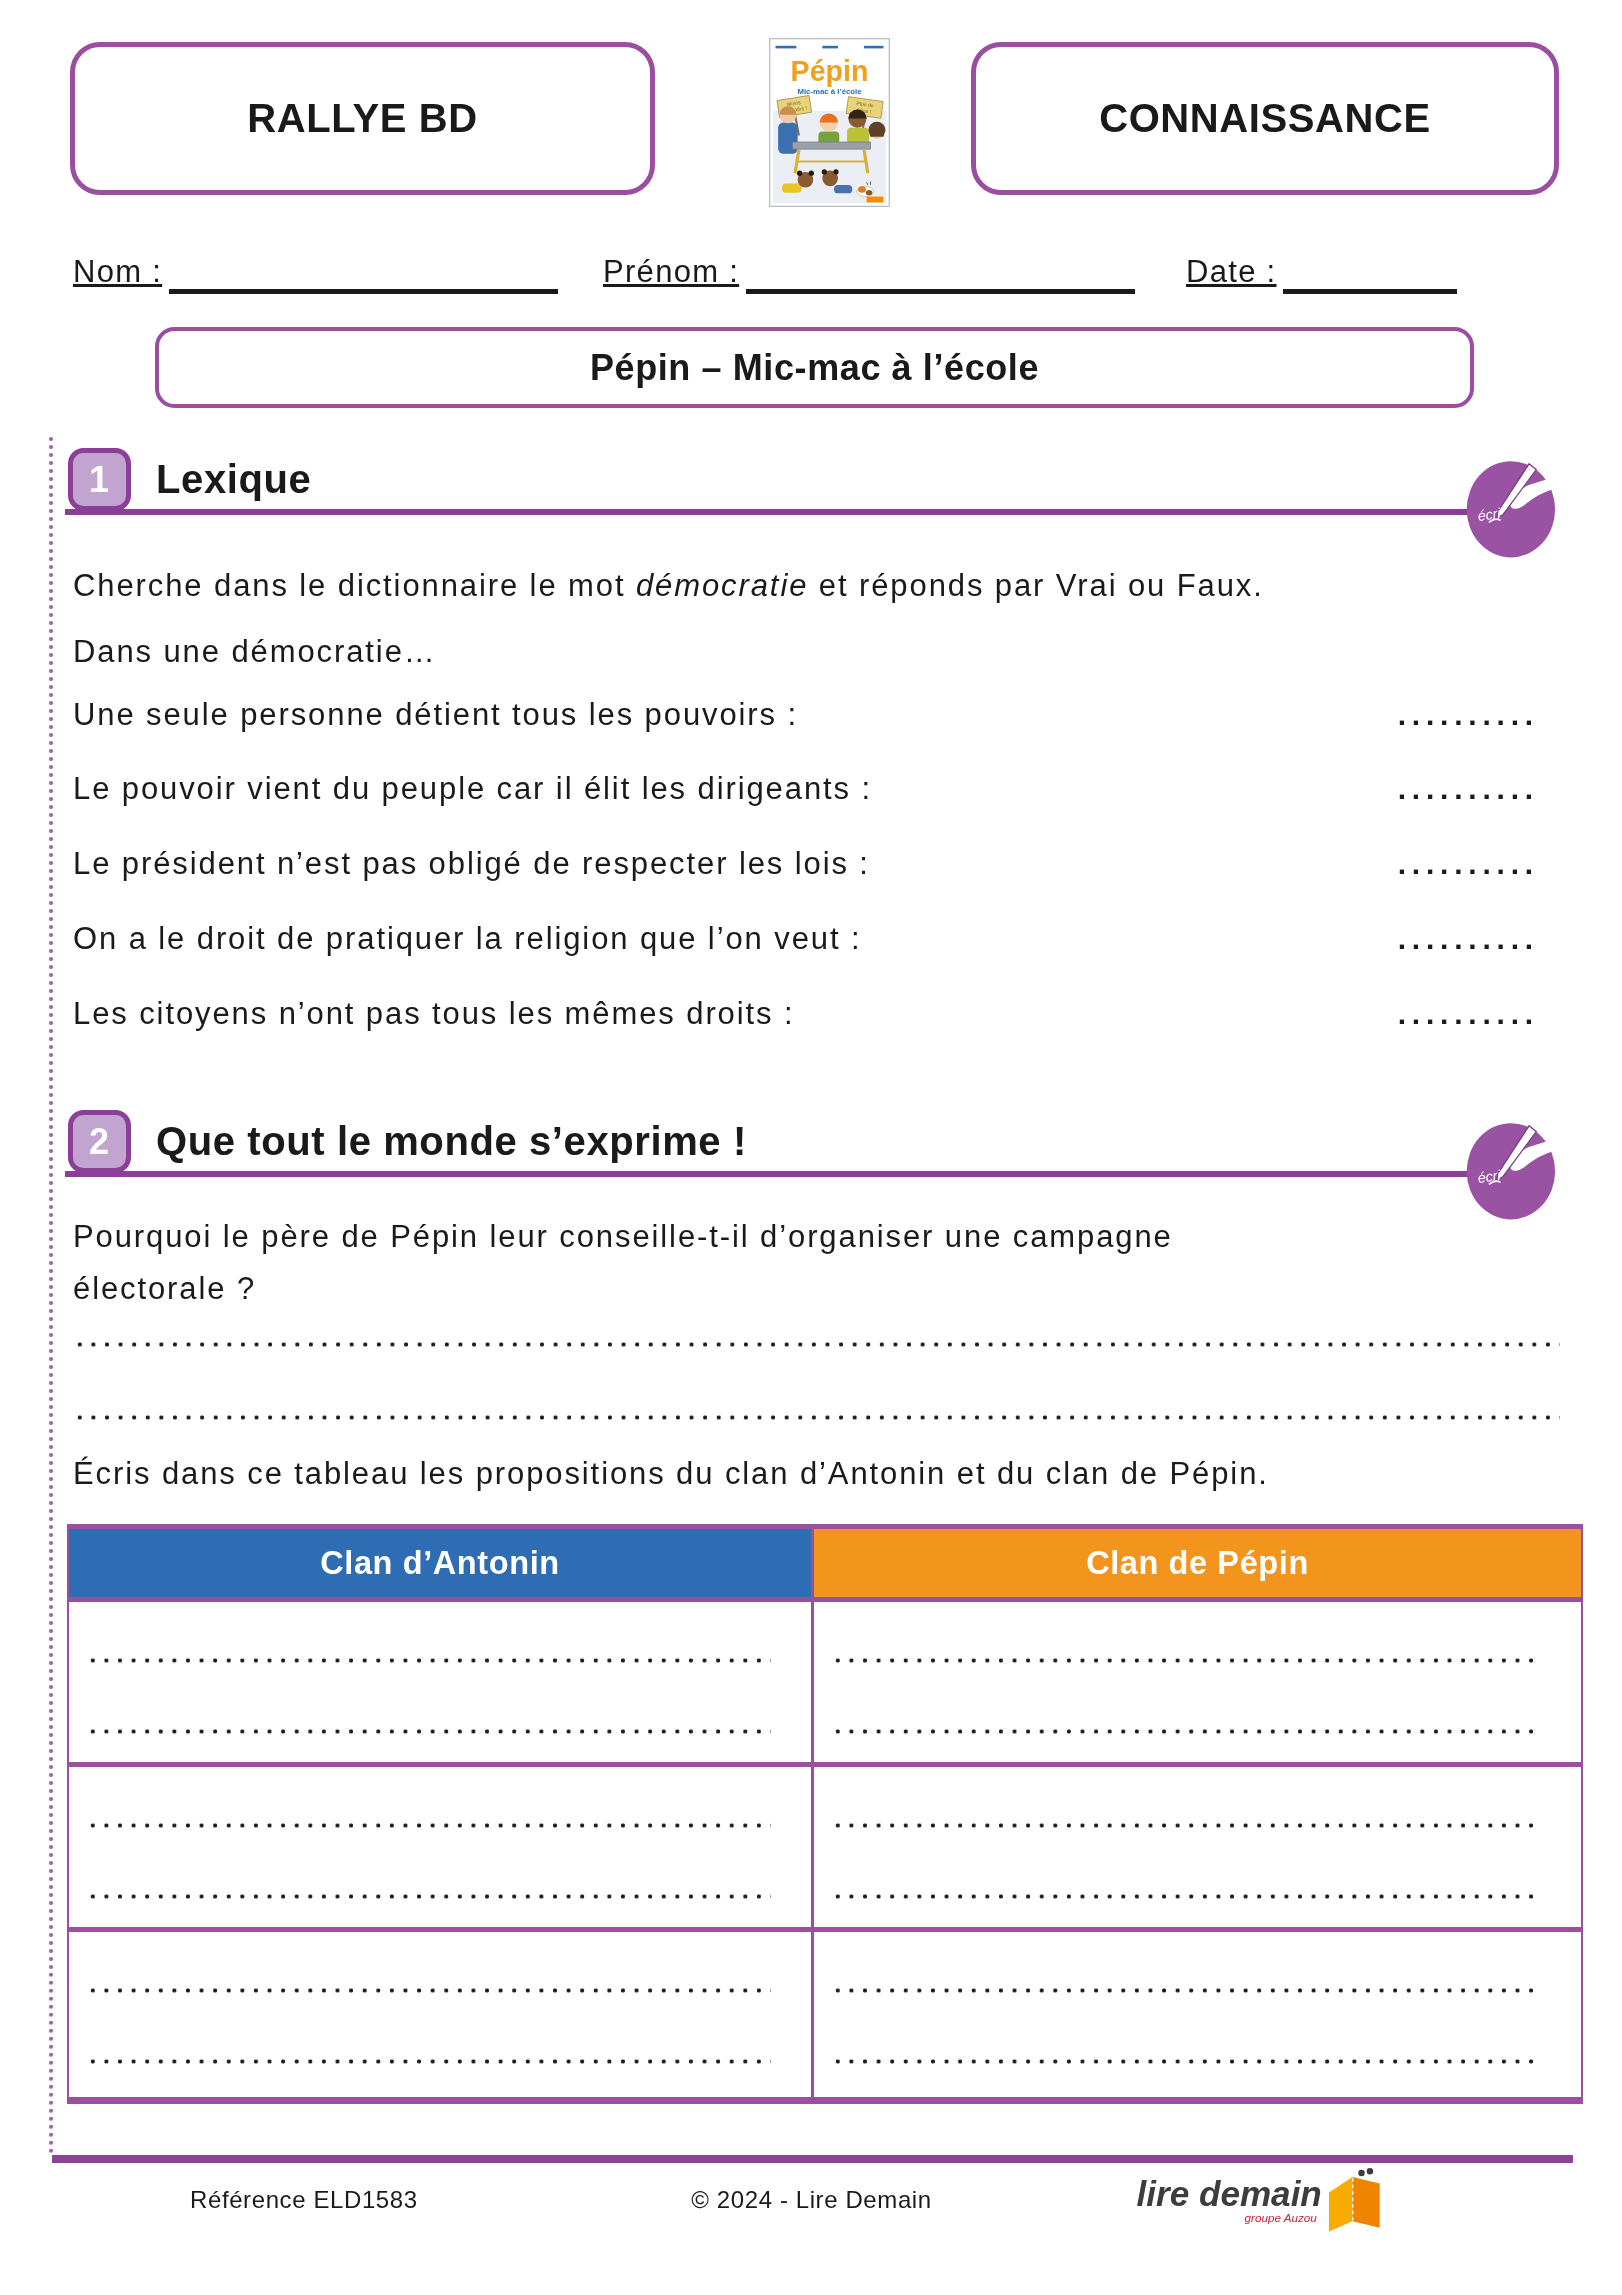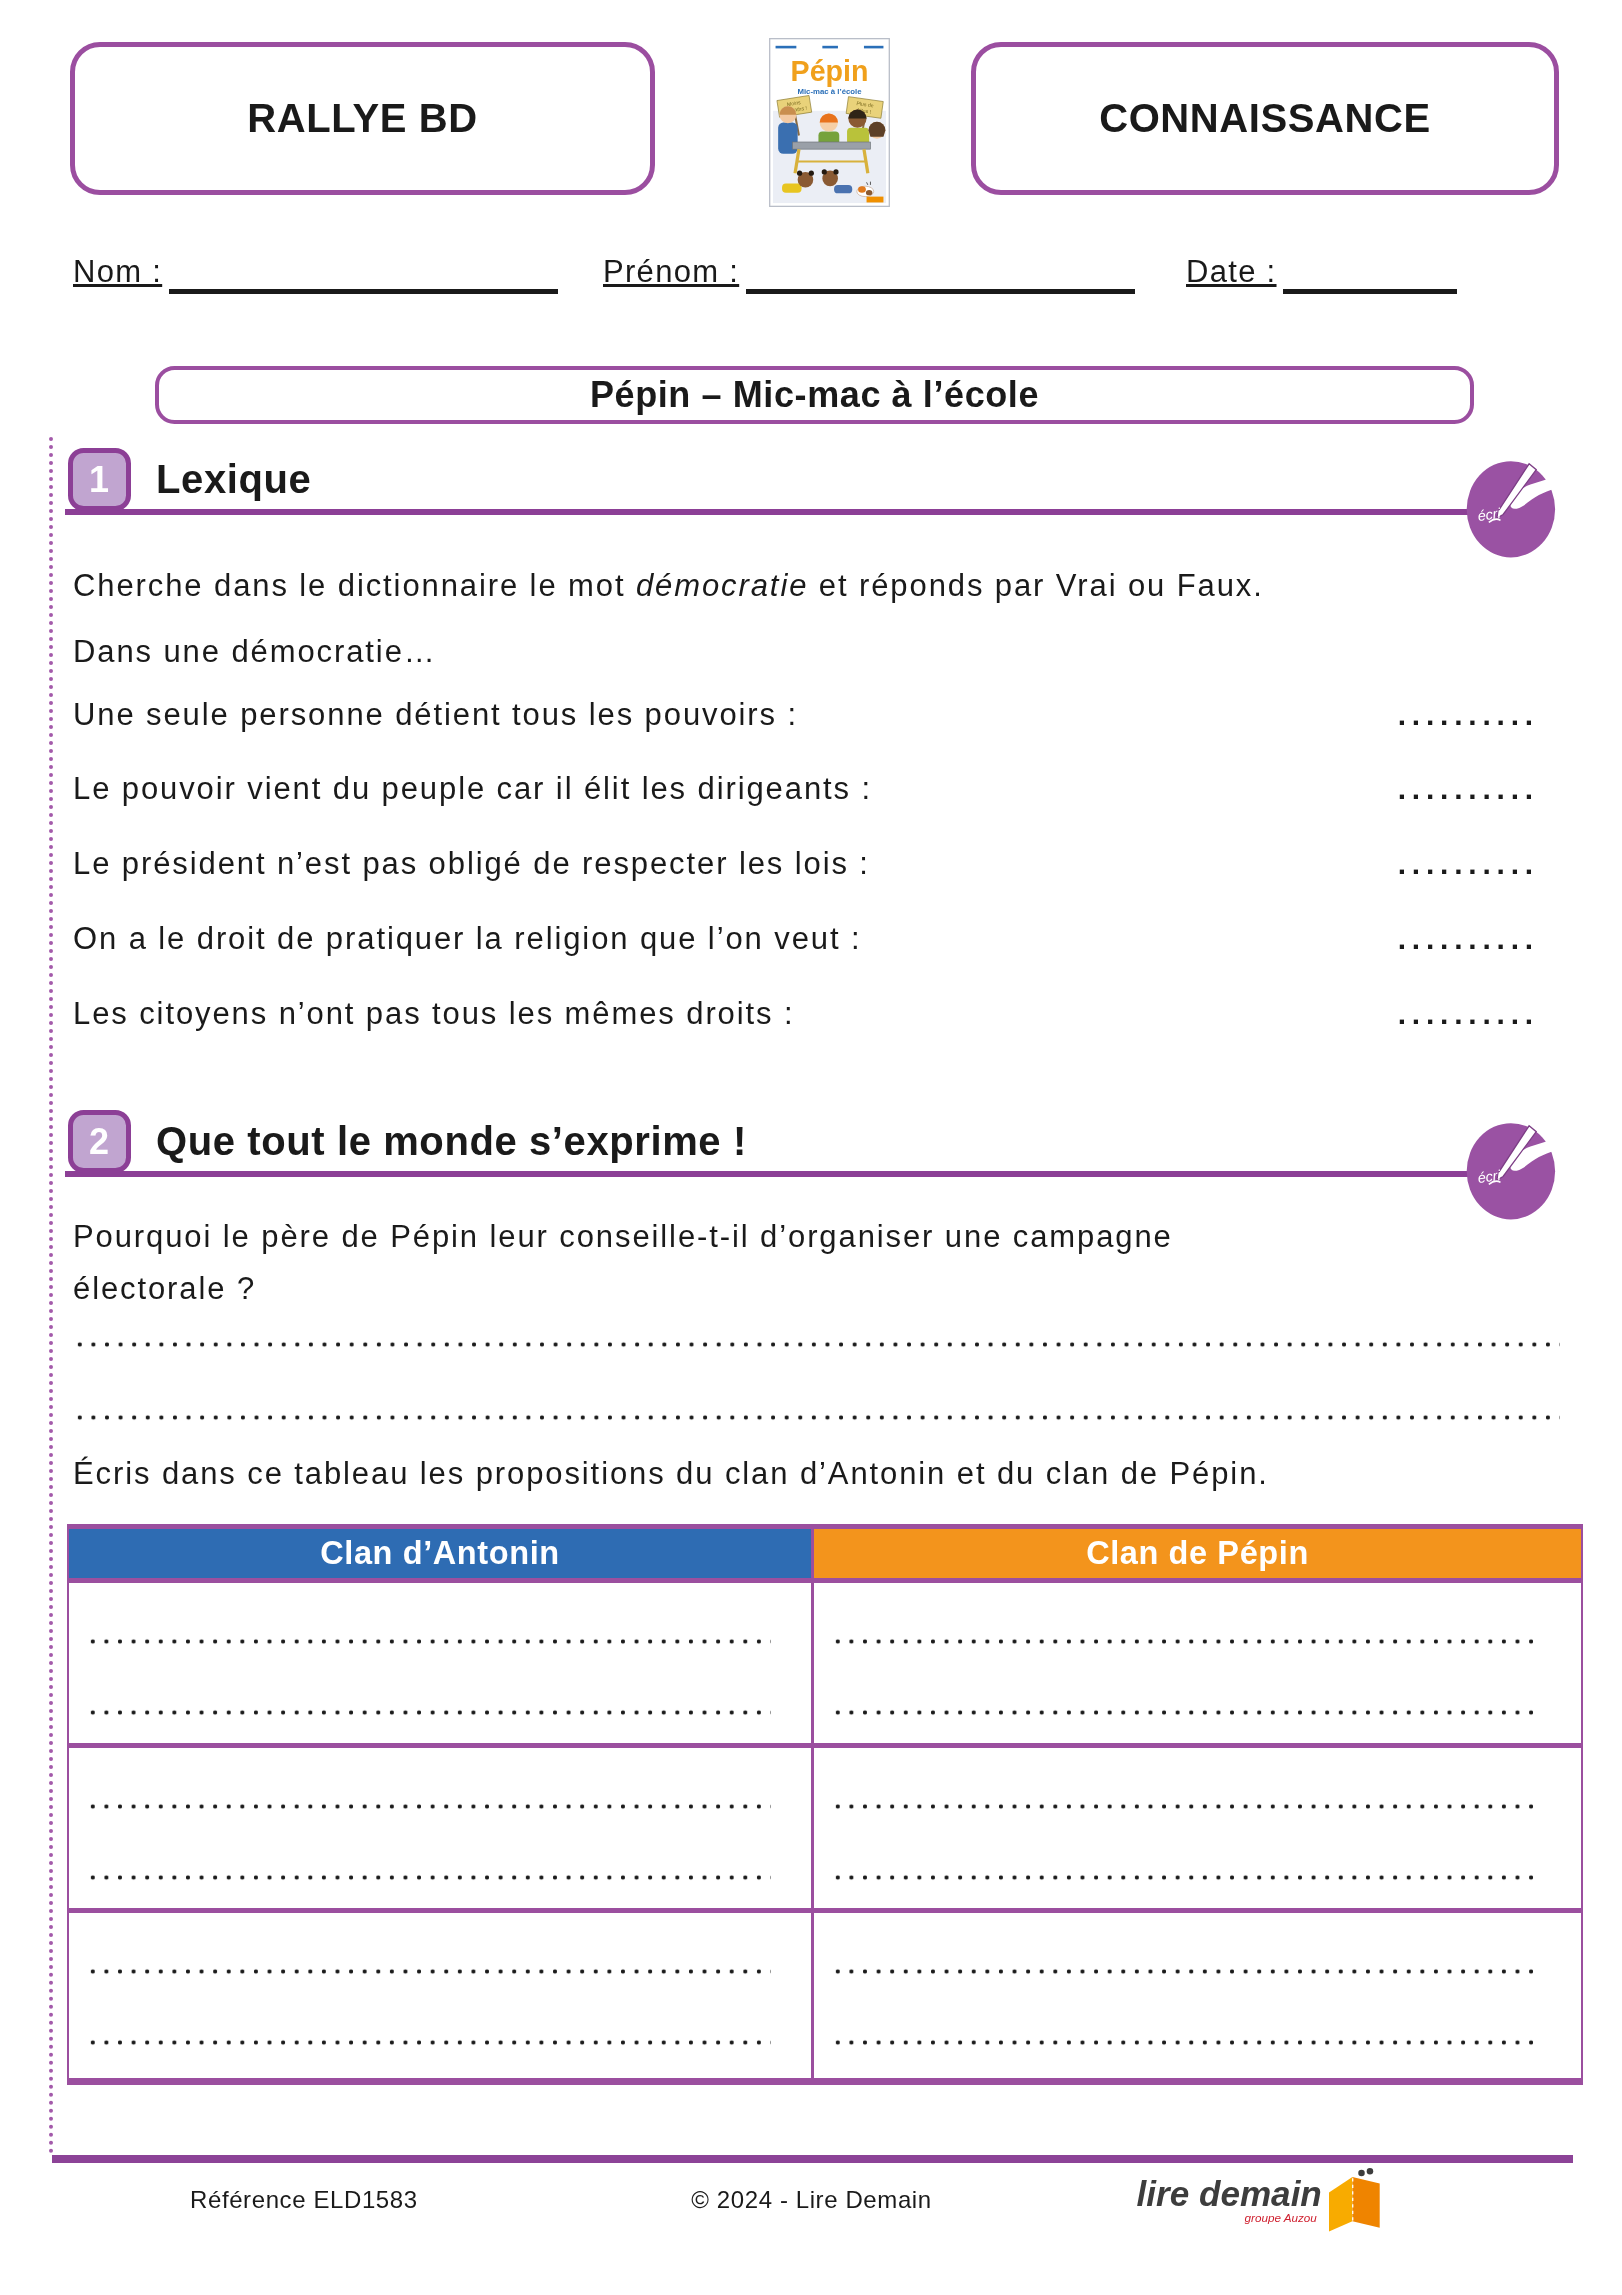--- a/index.html
+++ b/index.html
@@ -23,23 +23,23 @@
 
   
   .idgroup { position:absolute; top:251px; height:40px; display:flex; align-items:flex-end;text-decoration:underline; }
   .idgroup .lbl { font-size:31px; letter-spacing:1.3px; line-height:38px; white-space:nowrap; }
   .idgroup .uline { border-bottom:5.2px solid #1a1a1a; height:26px; margin-left:6.5px; margin-bottom:-2.6px; }
   #id-nom    { left:73px; }  #id-nom .uline    { width:389px; }
   #id-prenom { left:603px; }  #id-prenom .uline { width:389px; }
   #id-date   { left:1186px; } #id-date .uline   { width:174px; }
 
   
-  .titlebox { position:absolute; left:155px; top:327px; width:1319px; height:58px;
+  .titlebox { position:absolute; left:155px; top:327px; width:1319px; height:81px;
               border:4.5px solid #9b4ea0; border-radius:19.5px; display:flex; align-items:center;
-              justify-content:center; font-weight:bold; font-size:36px; letter-spacing:0.6px;margin-top:39px; }
+              justify-content:center; font-weight:bold; font-size:36px; letter-spacing:0.6px; }
 
   
   .sechead { position:absolute; left:65px; width:1534px; height:68px; }
   .sechead .numbox { position:absolute; left:2.6px; top:1.3px; width:63px; height:63px;
               background:#c1a5d0; border:5.2px solid #8c3f96; border-radius:15.6px;
               display:flex; align-items:center; justify-content:center;
               color:#ffffff; font-weight:bold; font-size:36px; }
   .sechead .sectitle { position:absolute; left:91px; top:10.4px; font-weight:bold;
               font-size:40px; letter-spacing:0.6px; white-space:nowrap; }
   .sechead .secline { position:absolute; left:0; bottom:0; width:1448px; height:5.8px; background:#8c3f96; }
@@ -67,21 +67,21 @@
      background-image:radial-gradient(circle, #1c1c1c 1.8px, transparent 2.2px);
      background-size:13.6px 6.5px; background-repeat:repeat-x; background-position:left center; }
   .answerline { position:absolute; left:73px; width:1487px; }
   #al1 { top:1341px; } #al2 { top:1414px; }
 
   #tintro { top:1456px; }
 
   
   .ptable { position:absolute; left:67px; top:1524px; width:1516px;
             border:2.6px solid #9b4f9f; border-top:5.8px solid #9b4f9f; border-bottom:7.1px solid #9b4f9f; }
-  .thead { display:flex; height:54px; border-bottom:5.8px solid #9b4f9f;text-align:center; }
+  .thead { display:flex; height:73px; border-bottom:5.8px solid #9b4f9f;text-align:center; }
   .th { display:flex; align-items:center; justify-content:center; color:#ffffff;
         font-weight:bold; font-size:32.5px; letter-spacing:0.6px; }
   .th.c1 { flex:0 0 745px; background:#2e6cb3; border-right:3.2px solid #9b4f9f; }
   .th.c2 { flex:1; background:#f3941c; }
   .trow { display:flex; height:165px; border-bottom:5.8px solid #9b4f9f; }
   .trow:last-child { border-bottom:none; }
   .tc { position:relative; }
   .tc.c1 { flex:0 0 745px; border-right:3.2px solid #9b4f9f; }
   .tc.c2 { flex:1; }
   .tc .dl { position:absolute; left:17px; right:40px; }

